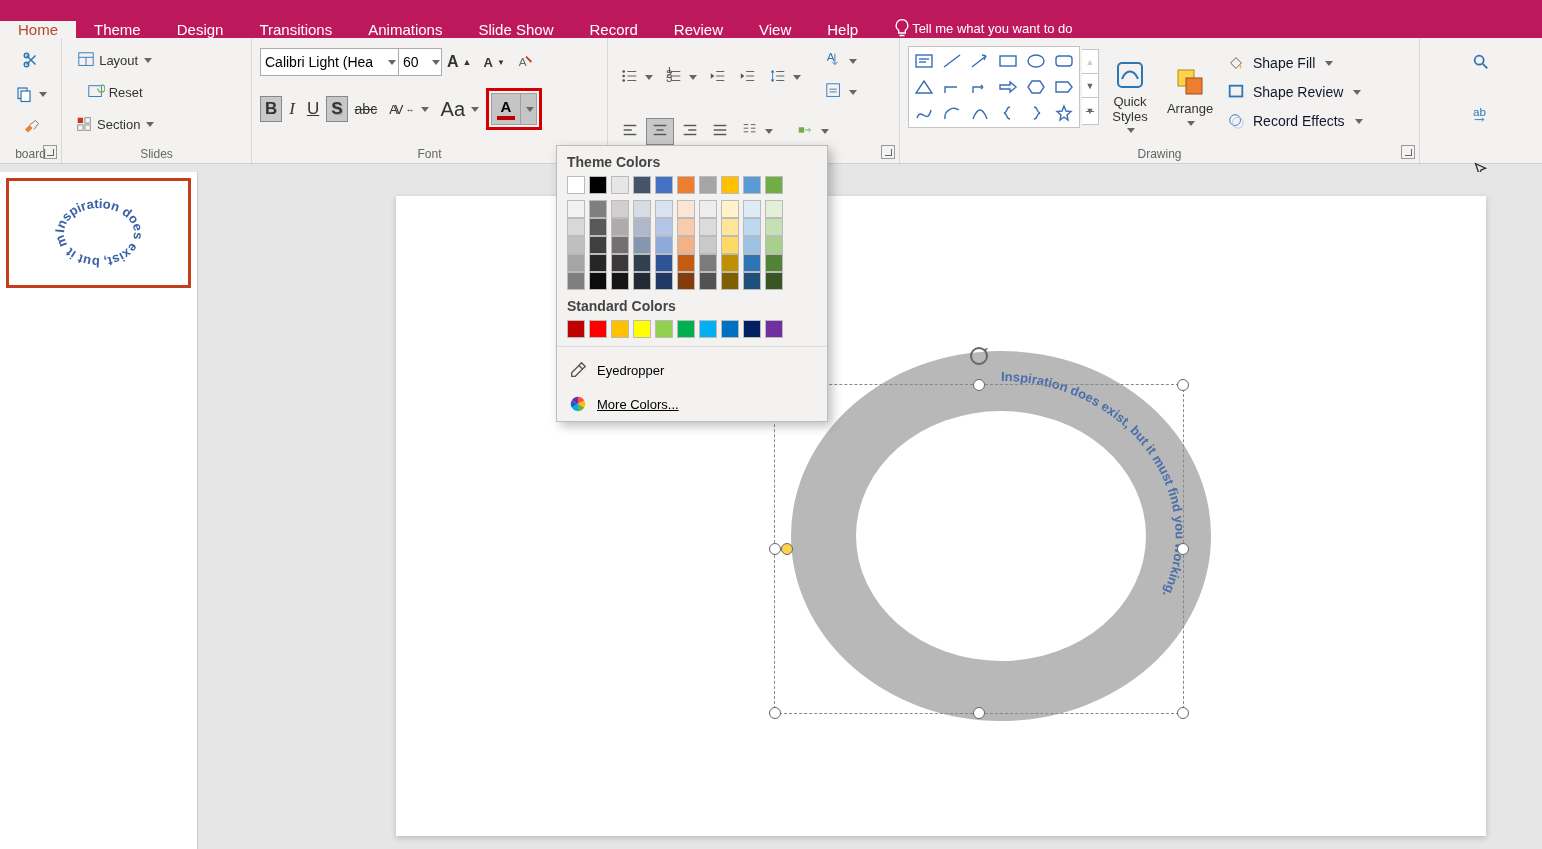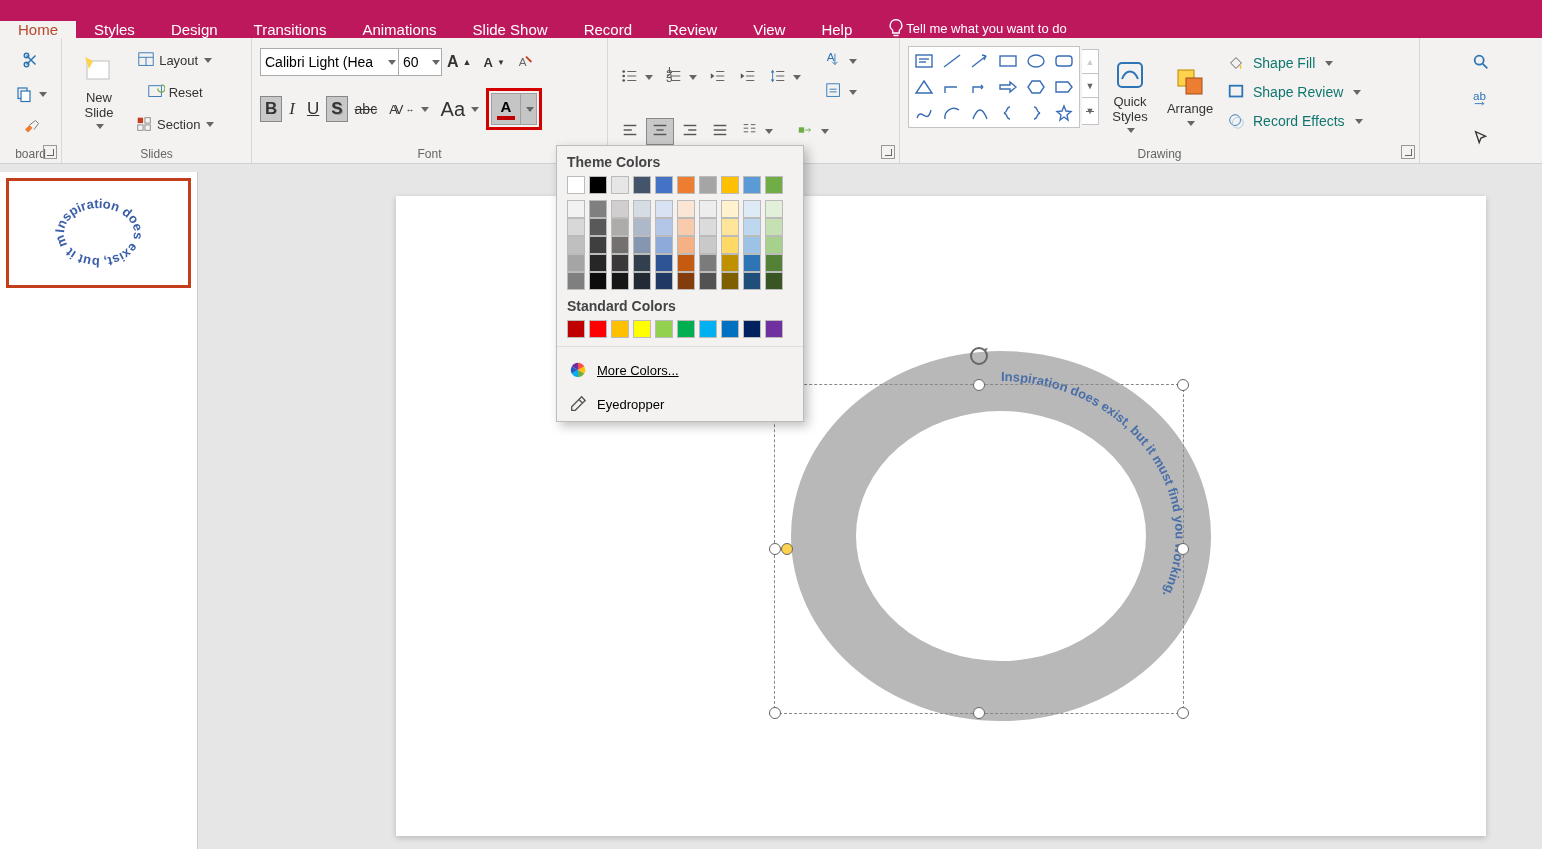--- a/index.html
+++ b/index.html
@@ -25,21 +25,21 @@
 .dd-caret{width:0;height:0;border-left:4px solid transparent;border-right:4px solid transparent;border-top:5px solid #666;margin-left:2px}
 .font-row input.fselect{background:#fff;border:1px solid #ababab;height:28px;padding:0 4px;font-size:14px}
 .fselect.name{width:140px}
 .fselect.size{width:44px}
 .hl-red{border:3px solid #d40000;padding:2px;display:inline-flex;align-items:center}
 .font-color-btn{display:flex;align-items:center;background:#c5c5c5;border:1px solid #a0a0a0;height:32px}
 .fcb-main{display:flex;flex-direction:column;align-items:center;justify-content:center;width:28px;height:100%}
 .fcb-main .letter{font-weight:bold;font-size:15px;line-height:1}
 .fcb-main .bar{width:18px;height:4px;background:#c00000;margin-top:2px}
 .fcb-dd{width:16px;display:flex;align-items:center;justify-content:center;height:100%;border-left:1px solid #a0a0a0}
-.popup{position:absolute;top:145px;left:556px;width:248px;background:#f3f2f1;border:1px solid #bcbcbc;box-shadow:4px 4px 10px rgba(0,0,0,.25);z-index:10}
+.popup{position:absolute;top:145px;left:556px;width:272px;background:#f3f2f1;border:1px solid #bcbcbc;box-shadow:4px 4px 10px rgba(0,0,0,.25);z-index:10}
 .popup h4{padding:8px 10px 6px 10px;font-weight:600;color:#444;font-size:14px}
 .swatch-row{display:flex;padding:0 10px 2px 10px;gap:4px}
 .swatch{width:18px;height:18px;border:1px solid #bbb;cursor:pointer}
 .popup .sep{height:1px;background:#ddd;margin:6px 0}
 .popup .mitem{display:flex;align-items:center;gap:10px;padding:8px 12px;cursor:pointer}
 .workspace{position:absolute;left:0;top:172px;right:0;bottom:0;display:flex}
 .slidepanel{width:198px;background:#fff;border-right:1px solid #ccc;padding:6px;overflow:auto}
 .thumb{border:3px solid #c43e1c;background:#fff;height:110px;position:relative;display:flex;align-items:center;justify-content:center}
 .thumb svg{width:110px;height:80px}
 .canvas-area{flex:1;background:#e6e6e6;position:relative;overflow:hidden}
@@ -49,30 +49,30 @@
 .sel-handle.yellow{background:#ffd24d;border-radius:50%}
 .rot-handle{position:absolute;width:22px;height:22px;left:50%;top:-40px;transform:translateX(-50%);}
 .shape-gallery{display:grid;grid-template-columns:repeat(6,26px);grid-template-rows:repeat(3,24px);gap:2px;background:#fff;border:1px solid #c4c4c4;padding:2px}
 .sg-cell{display:flex;align-items:center;justify-content:center;cursor:pointer}
 .sg-cell svg{width:20px;height:18px;stroke:#3a6db5;fill:none;stroke-width:1.4}
 .gal-scroll{display:flex;flex-direction:column;border:1px solid #c4c4c4;border-left:none}
 .gal-scroll .sbtn{width:16px;height:24px;display:flex;align-items:center;justify-content:center;background:#fff;cursor:pointer;border-bottom:1px solid #c4c4c4}
 .gal-scroll .sbtn:last-child{border-bottom:none;height:26px}
 .dmenu{display:flex;flex-direction:column;gap:3px;padding:4px 0 0 6px}
 .dmenu .ditem{display:flex;align-items:center;gap:8px;cursor:pointer;padding:1px 0;height:26px}
-.dmenu .ditem span{font-size:14px;color:#0f766e}
+.dmenu .ditem span{font-size:14px;color:#0f172a}
 .para-icn svg,.small-icn svg{width:18px;height:18px}
 .group.editing{border-right:none}
 </style>
 </head>
 <body>
 
 <div class="tabbar">
   <div class="tab active">Home</div>
-  <div class="tab">Styles</div>
+  <div class="tab">Theme</div>
   <div class="tab">Design</div>
   <div class="tab">Transitions</div>
   <div class="tab">Animations</div>
   <div class="tab">Slide Show</div>
   <div class="tab">Record</div>
   <div class="tab">Review</div>
   <div class="tab">View</div>
   <div class="tab">Help</div>
   <div class="tellme">
     <svg viewBox="0 0 24 24">
@@ -112,30 +112,20 @@
             </svg>
           </span>
         </div>
     </div>
     <div class="group-label">board</div>
     <div class="dlg-launch"></div>
   </div>
 
   <div class="group" style="width:190px">
     <div class="row" style="align-items:flex-start">
-      <div class="btn big">
-        <span class="icn">
-            <svg viewBox="0 0 32 32">
-              <rect x="4" y="6" width="22" height="18" fill="#fff" stroke="#bfbfbf"></rect>
-              <path d="M2 2l8 4-4 8z" fill="#ffd24d"></path>
-            </svg>
-          </span>
-        <span>New Slide</span>
-        <span class="dd-caret"></span>
-      </div>
       <div class="col" style="padding-top:6px;gap:8px">
         <div class="btn">
             <span class="icn">
               <svg viewBox="0 0 20 20">
                 <rect x="2" y="2" width="16" height="14" fill="none" stroke="#2e75b5"></rect>
                 <line x1="2" y1="7" x2="18" y2="7" stroke="#2e75b5"></line>
                 <line x1="10" y1="7" x2="10" y2="16" stroke="#2e75b5"></line>
               </svg>
             </span>
             <span>Layout</span>
@@ -518,21 +508,21 @@
           <span>Record Effects</span>
             <span class="dd-caret"></span>
         </div>
       </div>
     </div>
     <div class="group-label">Drawing</div>
     <div class="dlg-launch"></div>
   </div>
 
   <div class="group editing" style="flex:1">
-    <div class="col" style="gap:14px;padding-top:8px;align-items:center">
+    <div class="col" style="gap:30px;padding-top:8px;align-items:center">
       <div class="btn">
           <span class="icn">
             <svg viewBox="0 0 20 20">
               <circle cx="8" cy="8" r="5" fill="none" stroke="#2e75b5" stroke-width="2"></circle>
               <line x1="12" y1="12" x2="17" y2="17" stroke="#2e75b5" stroke-width="2"></line>
             </svg>
           </span>
         </div>
       <div class="btn">
           <span class="icn">
@@ -640,38 +630,38 @@
       <div class="swatch" style="background: rgb(0, 176, 80);"></div>
       <div class="swatch" style="background: rgb(0, 176, 240);"></div>
       <div class="swatch" style="background: rgb(0, 112, 192);"></div>
       <div class="swatch" style="background: rgb(0, 32, 96);"></div>
       <div class="swatch" style="background: rgb(112, 48, 160);"></div>
     </div>
   <div class="sep"></div>
   <div class="mitem">
     <span class="icn">
         <svg viewBox="0 0 20 20">
+          <path d="M14 2l4 4-3 3-4-4zM11 5L3 13v4h4l8-8" fill="none" stroke="#555" stroke-width="1.5"></path>
+        </svg>
+      </span>
+    <span>Eyedropper</span>
+  </div>
+  <div class="mitem">
+    <span class="icn">
+        <svg viewBox="0 0 20 20">
           <circle cx="10" cy="10" r="8" fill="none"></circle>
           <path d="M10 2a8 8 0 0 1 6.9 4L10 10z" fill="#ff5050"></path>
           <path d="M16.9 6a8 8 0 0 1 0 8L10 10z" fill="#ffc000"></path>
           <path d="M16.9 14a8 8 0 0 1-6.9 4V10z" fill="#70ad47"></path>
           <path d="M10 18a8 8 0 0 1-6.9-4L10 10z" fill="#00b0f0"></path>
           <path d="M3.1 14a8 8 0 0 1 0-8L10 10z" fill="#2060c0"></path>
           <path d="M3.1 6A8 8 0 0 1 10 2v8z" fill="#7030a0"></path>
         </svg>
       </span>
     <span style="text-decoration:underline">More Colors...</span>
-  </div>
-  <div class="mitem">
-    <span class="icn">
-        <svg viewBox="0 0 20 20">
-          <path d="M14 2l4 4-3 3-4-4zM11 5L3 13v4h4l8-8" fill="none" stroke="#555" stroke-width="1.5"></path>
-        </svg>
-      </span>
-    <span>Eyedropper</span>
   </div>
 </div>
 
 <div class="workspace">
   <div class="slidepanel">
     <div class="thumb">
       <svg viewBox="0 0 110 80">
         <defs>
             <path id="tcirc" d="M20 40a35 25 0 1 1 70 0 35 25 0 1 1-70 0"></path>
           </defs>

